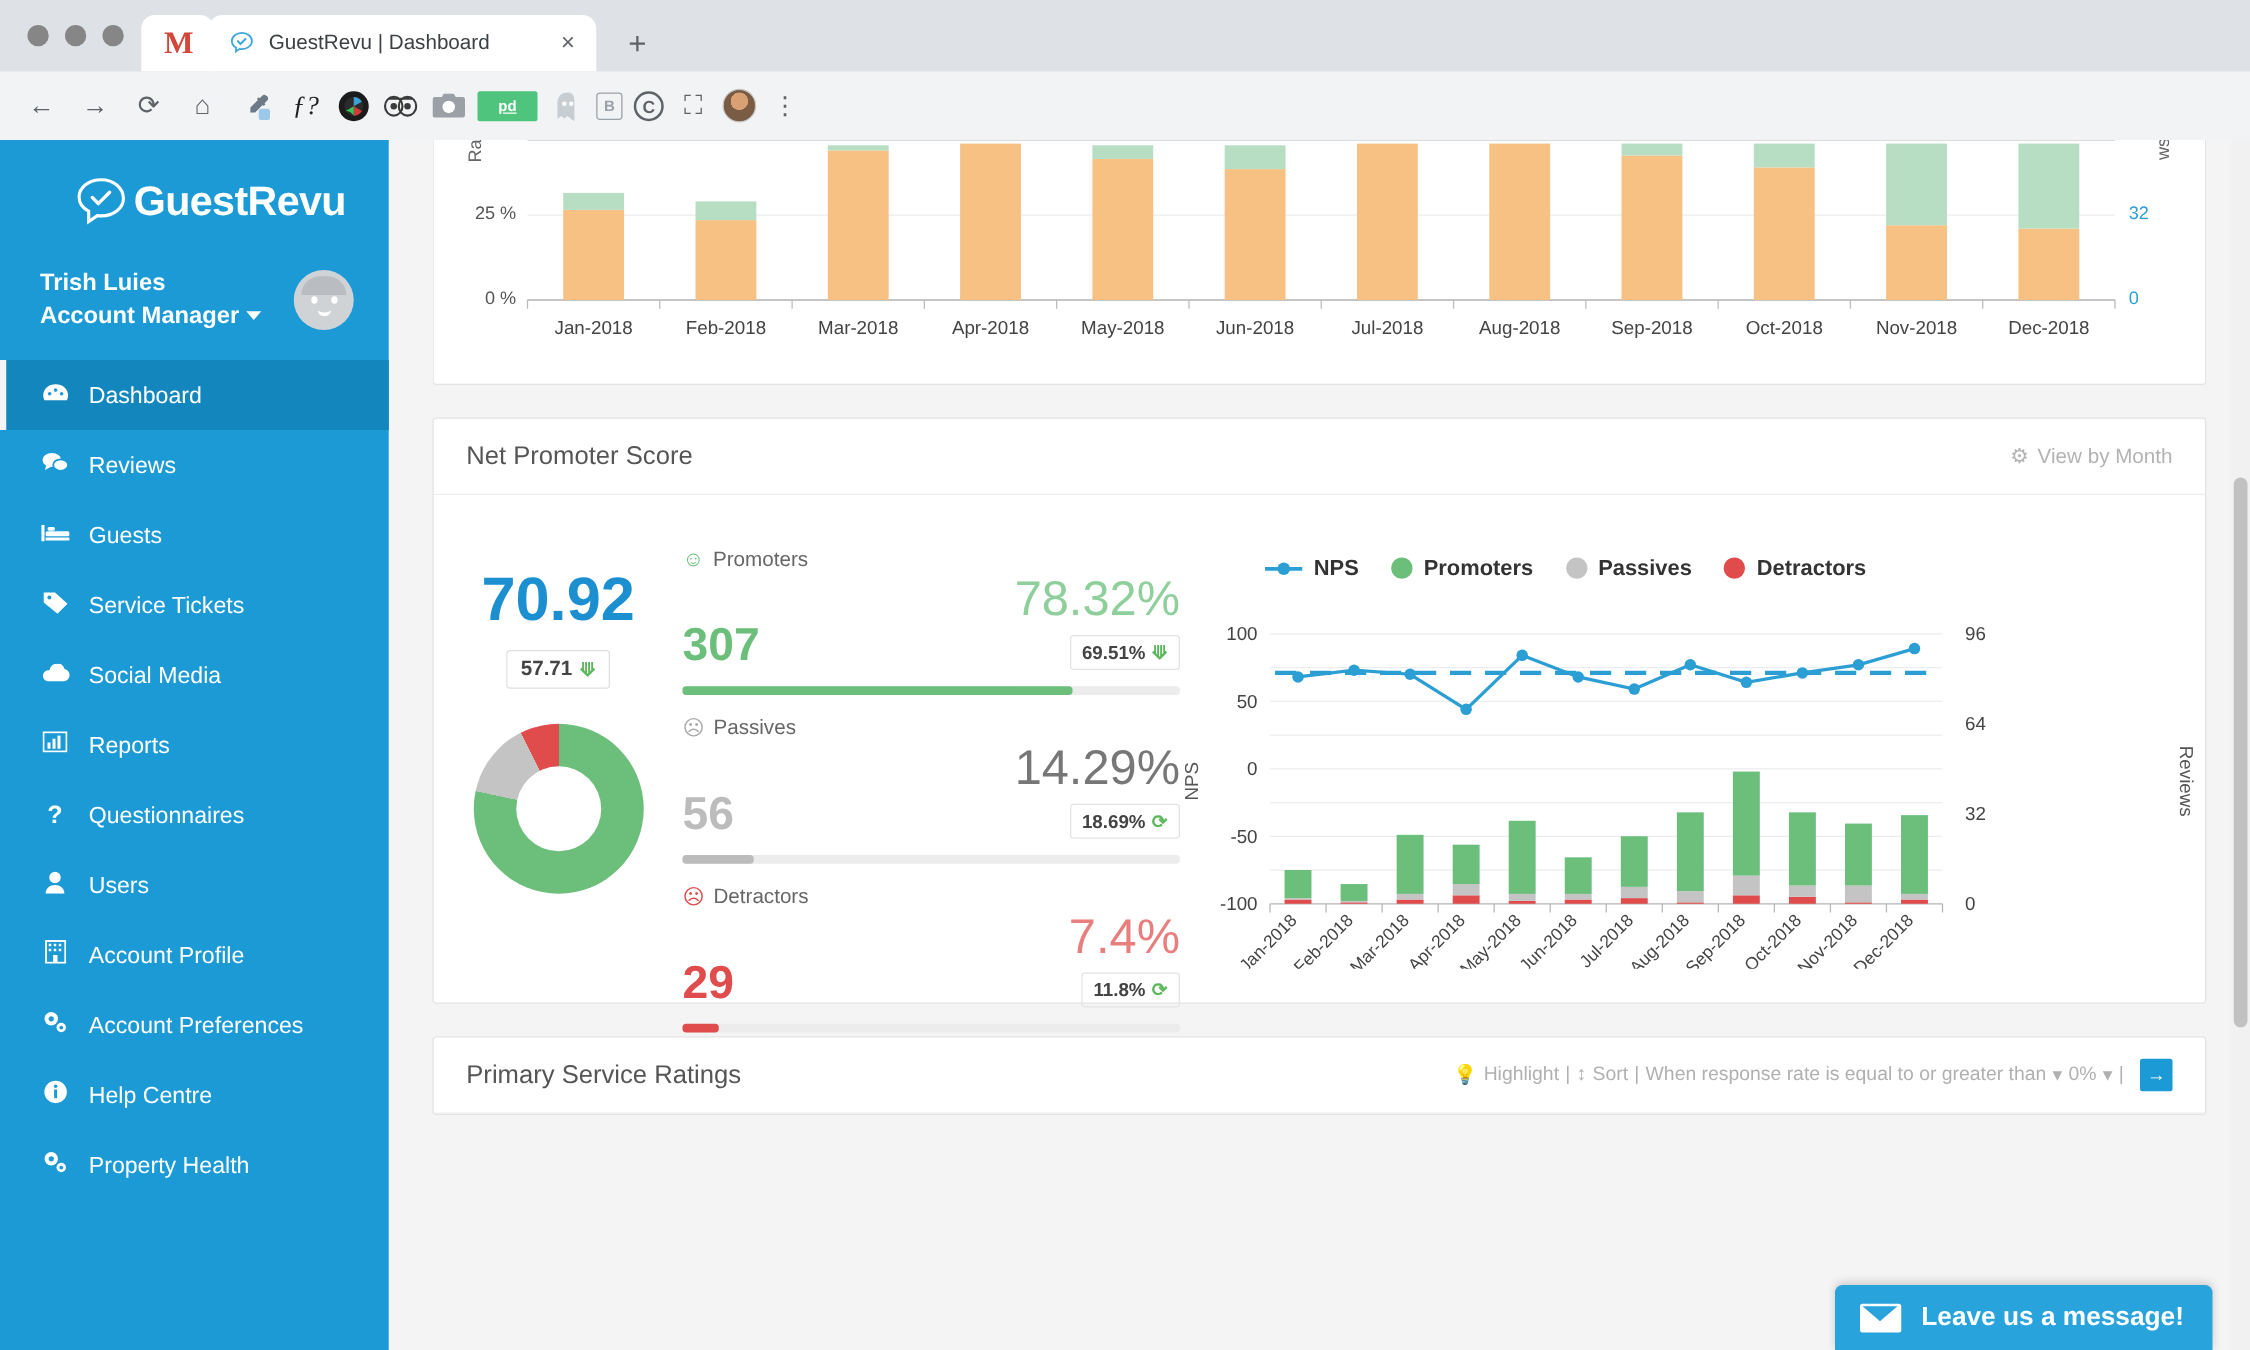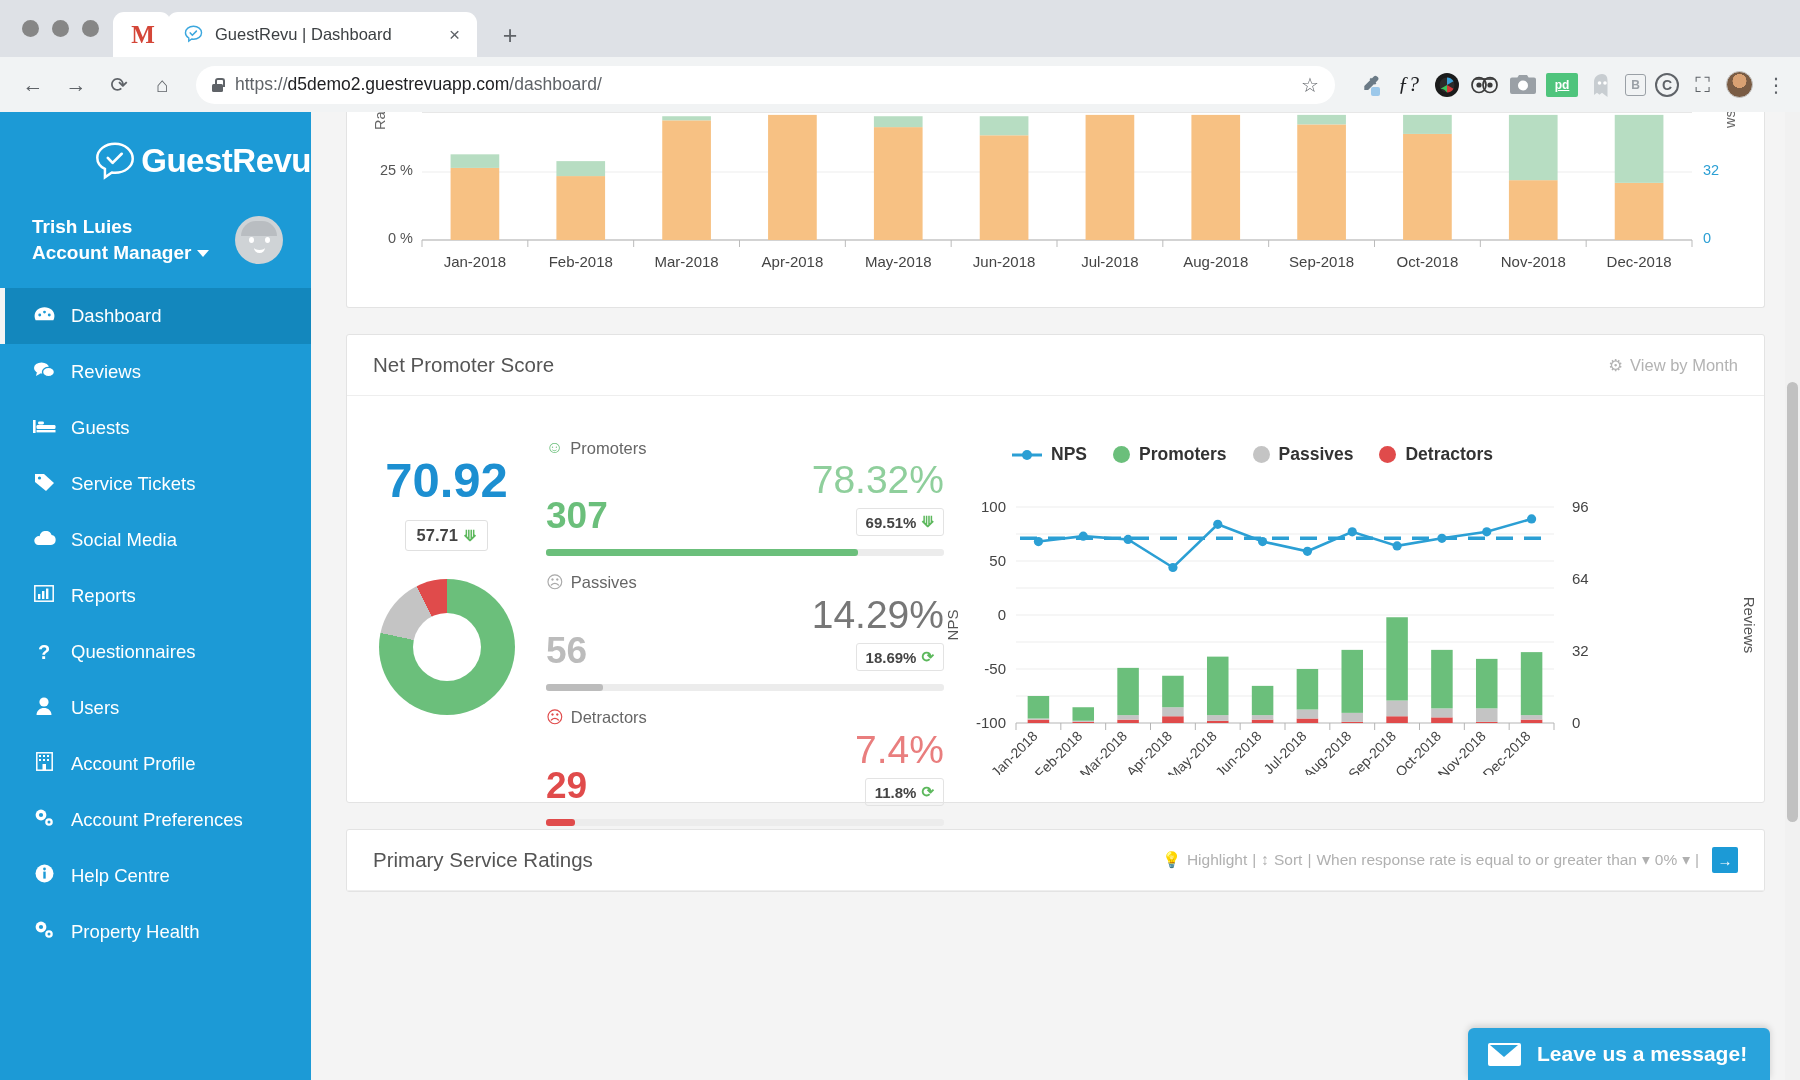--- a/index.html
+++ b/index.html
@@ -61,38 +61,38 @@
     content:''; position:absolute; left:2.5px; top:0; width:6px; height:7px;
     border:2px solid #5f6368; border-bottom:none; border-radius:3px 3px 0 0;
   }
   .url { font-size: 17.5px; color: #5f6368; white-space: nowrap; }
   .url b { color: #202124; font-weight: 400; }
   .star { font-size: 20px; color: #5f6368; margin-left: auto; }
   .ext-icons { display: flex; align-items: center; gap: 9px; padding-left: 6px;}
   .exti { width: 29px; height: 29px; display:flex; align-items:center; justify-content:center;
           font-size: 17px; color:#5f6368; position: relative; }
   .exti-pd { background: #4fc47c; color:#fff; font: bold 12px "Liberation Sans",sans-serif;
-             border-radius:2px; width:32px; height:24px;text-decoration:underline;}
+             border-radius:2px; width:48px; height:24px;text-decoration:underline;}
   .exti-c { border:2px solid #5f6368; border-radius:50%; width:24px;height:24px;
             font:bold 14px "Liberation Sans",sans-serif;}
   .exti-b { border:1.5px solid #9aa0a6; border-radius:3px; width:21px;height:22px;
             font:bold 12px "Liberation Sans",sans-serif; color:#9aa0a6;}
   .avatar-chrome { width:27px;height:27px;border-radius:50%;
     background: radial-gradient(circle at 50% 36%, #d9a173 0 34%, transparent 35%), #7a5c44;
     border: 1.5px solid #c8c8c8; overflow:hidden;}
   .kebab { font-size: 20px; color: #5f6368; letter-spacing: 0; padding-left:4px;}
 
   
   .page { position: absolute; top: 112px; left: 0; width: 1800px; height: 968px;
           background: #f4f4f4; overflow: hidden; }
 
   
   .sidebar { position: absolute; left: 0; top: 0; width: 311px; height: 968px;
              background: #1c9ad6; color: #fff; }
-  .logo-row { display:flex; align-items:center; gap:3px; padding: 26px 0 0 58px; justify-content: flex-end; }
+  .logo-row { display:flex; align-items:center; gap:3px; padding: 26px 0 0 58px; }
   .logo-mark { width: 46px; height: 46px; position: relative; }
   .logo-text { font: bold 33px "Liberation Sans", sans-serif; color:#fff; letter-spacing:-0.5px;}
   .user-row { display:flex; align-items:center; padding: 32px 28px 0 32px; }
   .user-names { flex:1; }
   .user-name { font: bold 19px "Liberation Sans", sans-serif; }
   .user-role { font: bold 19px "Liberation Sans", sans-serif; margin-top: 4px; }
   .caret { display:inline-block; margin-left:6px; border-left:6px solid transparent;
            border-right:6px solid transparent; border-top:7px solid #fff; vertical-align:2px;}
   .user-avatar {
     width: 48px; height: 48px; border-radius: 50%; background:#cfd3d6; position: relative; overflow:hidden;
@@ -216,25 +216,20 @@
       <span class="tab-close">×</span>
     </div>
     <div class="newtab">+</div>
   </div>
 
   <div class="omnibar">
     <div class="navbtn">←</div>
     <div class="navbtn">→</div>
     <div class="navbtn">⟳</div>
     <div class="navbtn">⌂</div>
-    <div class="urlbox">
-      <span class="lock"></span>
-      <span class="url"><span>https://</span><b>d5demo2.guestrevuapp.com</b><span>/dashboard/</span></span>
-      <span class="star">☆</span>
-    </div>
     <div class="ext-icons">
       <span class="exti">
         <svg width="24" height="24" viewBox="0 0 24 24">
             <path d="M18 3.5a2.3 2.3 0 00-3.2 0l-2 2-.8-.8-1.5 1.5.8.8-6 6V17h3.8l6-6 .8.8 1.5-1.5-.8-.8 2-2a2.3 2.3 0 00-.6-4z" fill="#6b7a86"></path>
             <rect x="12" y="14" width="9" height="9" rx="2" fill="#9cc8ea"></rect>
           </svg>
       </span>
       <span class="exti" style="font-family:'Liberation Serif',serif;font-style:italic;font-size:21px;color:#202124;">ƒ?</span>
       <span class="exti">
         <svg width="26" height="26" viewBox="0 0 26 26">

